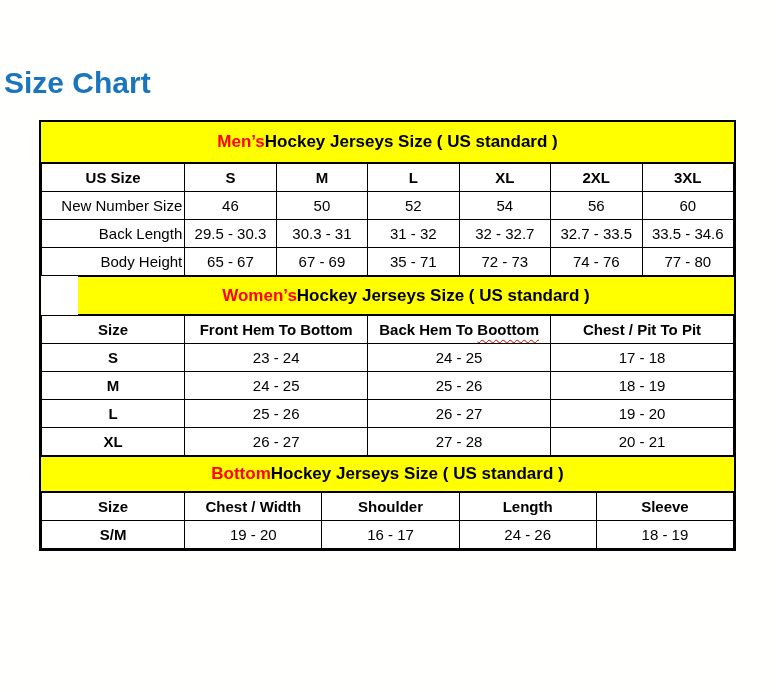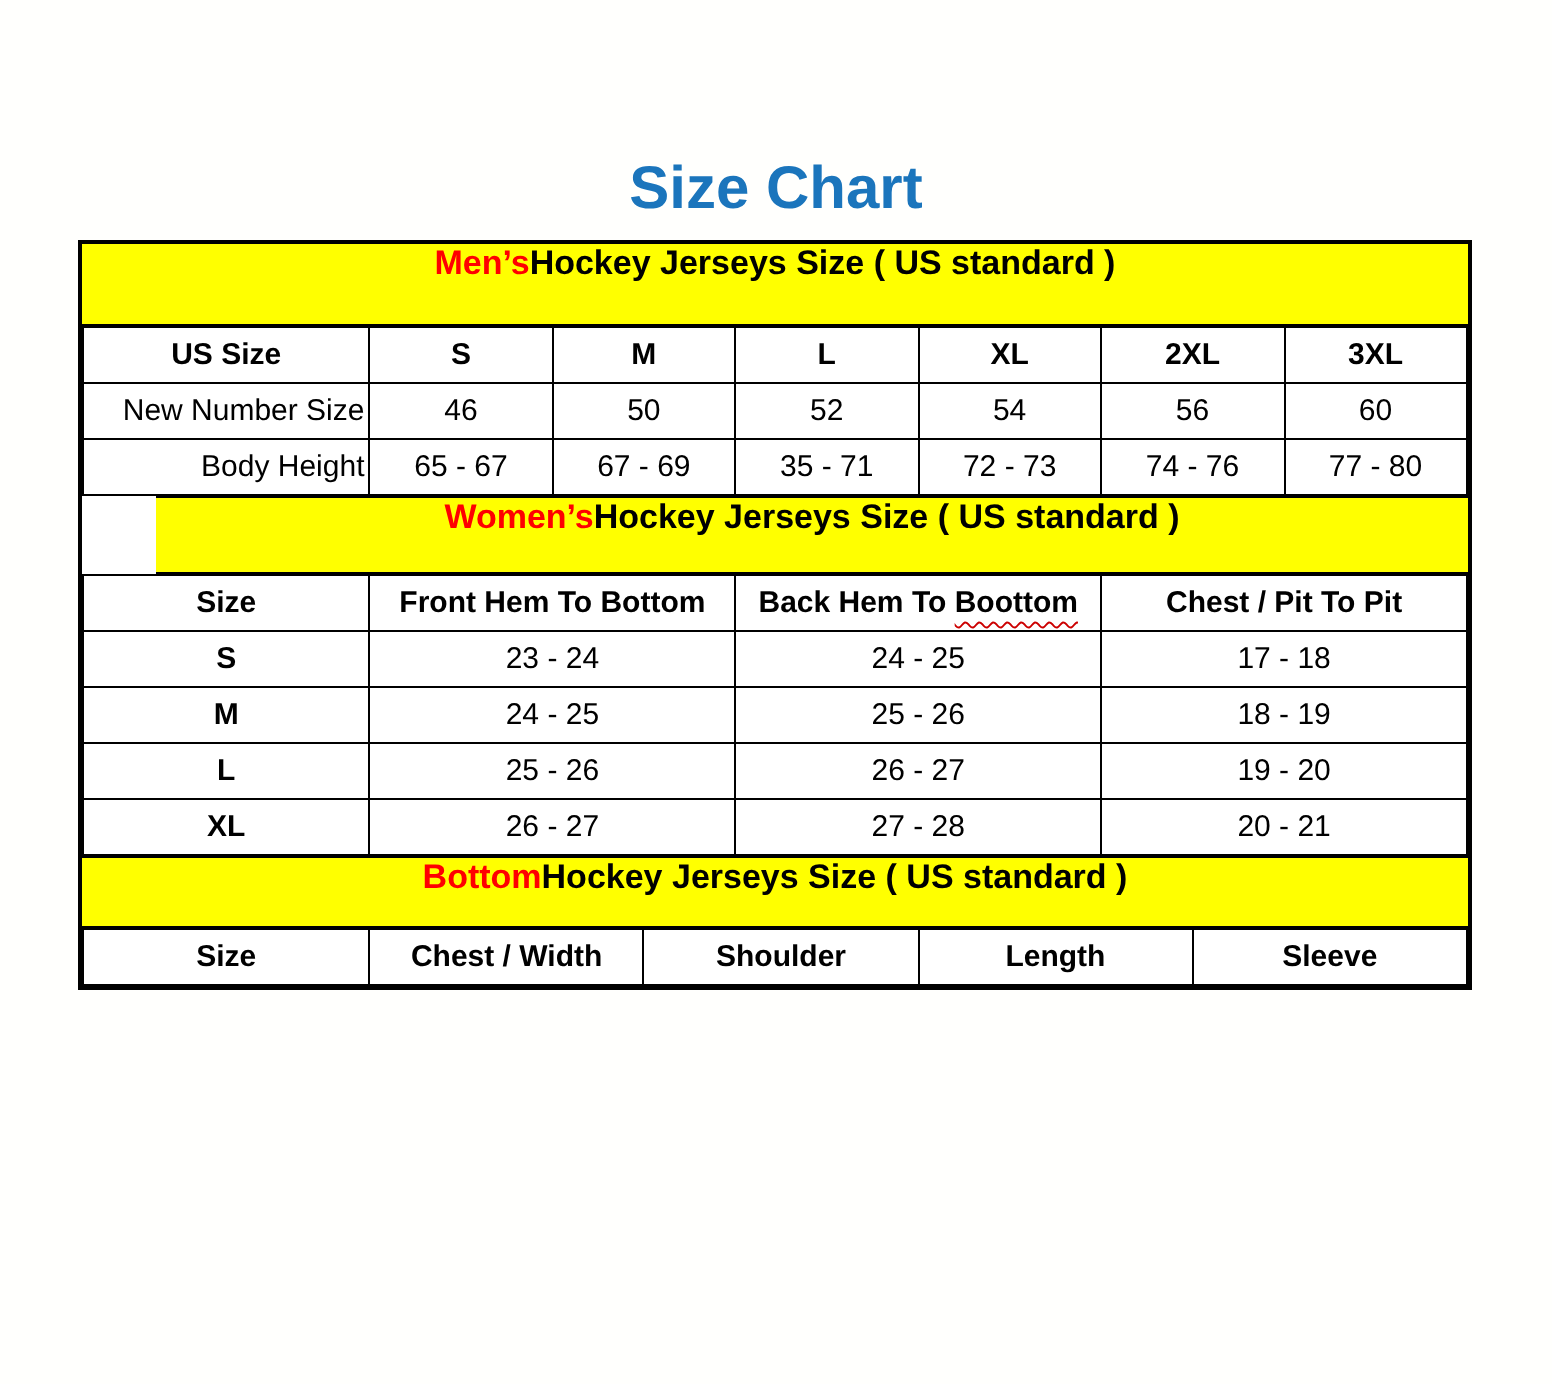--- a/index.html
+++ b/index.html
@@ -10,43 +10,44 @@
     color: #000;
   }
   .page {
     position: relative;
     width: 776px;
     height: 692px;
     background: #fffffd;
     overflow: hidden;
   }
   .page-title {
-    margin: 16px;
+    margin: 4px;
     padding-top: 62px;
-    text-align: center;
+    text-align: left;
     font-size: 30px;
     font-weight: bold;
     letter-spacing: 0px;
     color: var(--title-blue, #1b75bc);
   }
   .tables-wrap {
     position: absolute;
     left: 39px;
     top: 120px;
     width: 697px;
     border: 2px solid #000;
     box-sizing: border-box;
     background: #fff;
   }
   .section { width: 100%; }
   .band {
     background: var(--band-yellow, #ffff00);
     border-top: 1px solid #000;
     border-bottom: 1px solid #000;
     display: flex;
+    align-items: center;
     justify-content: center;
     font-size: 17px;
     font-weight: bold;
     white-space: pre;
   }
   .section:first-child .band { border-top: 0; }
   .band .accent { color: var(--accent-red, #ff0000); }
   .mens .band   { height: 40px; }
   .womens .band { height: 37px; margin-left: 37px; }
   .youth .band  { height: 34px; }
@@ -114,20 +115,29 @@
             <tr>
               <td class="row-label">New Number Size</td>
               <td>46</td>
               <td>50</td>
               <td>52</td>
               <td>54</td>
               <td>56</td>
               <td>60</td>
             </tr>
             <tr>
+              <td class="row-label">Back Length</td>
+              <td>29.5 - 30.3</td>
+              <td>30.3 - 31</td>
+              <td>31 - 32</td>
+              <td>32 - 32.7</td>
+              <td>32.7 - 33.5</td>
+              <td>33.5 - 34.6</td>
+            </tr>
+            <tr>
               <td class="row-label">Body Height</td>
               <td>65 - 67</td>
               <td>67 - 69</td>
               <td>35 - 71</td>
               <td>72 - 73</td>
               <td>74 - 76</td>
               <td>77 - 80</td>
             </tr>
           </tbody>
         </table>
@@ -190,17 +200,24 @@
           <thead>
             <tr>
               <th>Size</th>
               <th>Chest / Width</th>
               <th>Shoulder</th>
               <th>Length</th>
               <th>Sleeve</th>
             </tr>
           </thead>
           <tbody>
+            <tr>
+              <td class="row-label">S/M</td>
+              <td>19 - 20</td>
+              <td>16 - 17</td>
+              <td>24 - 26</td>
+              <td>18 - 19</td>
+            </tr>
           </tbody>
         </table>
       </div>
     </div>
 </div>
 
 </body></html>

